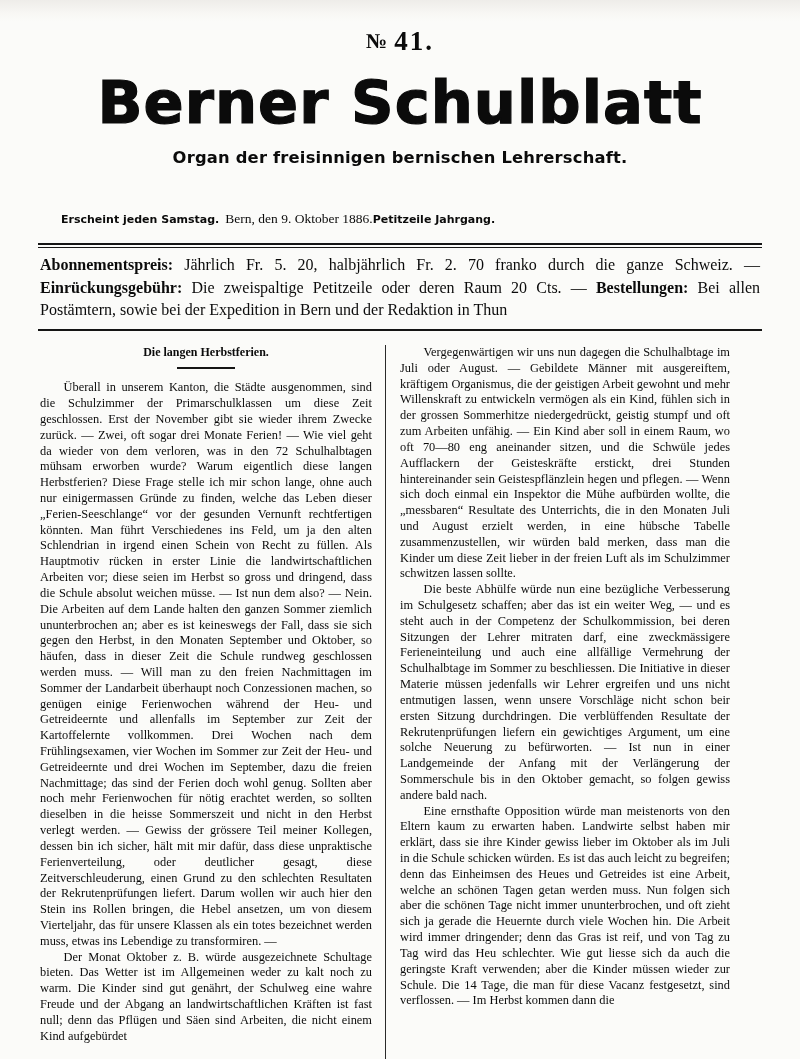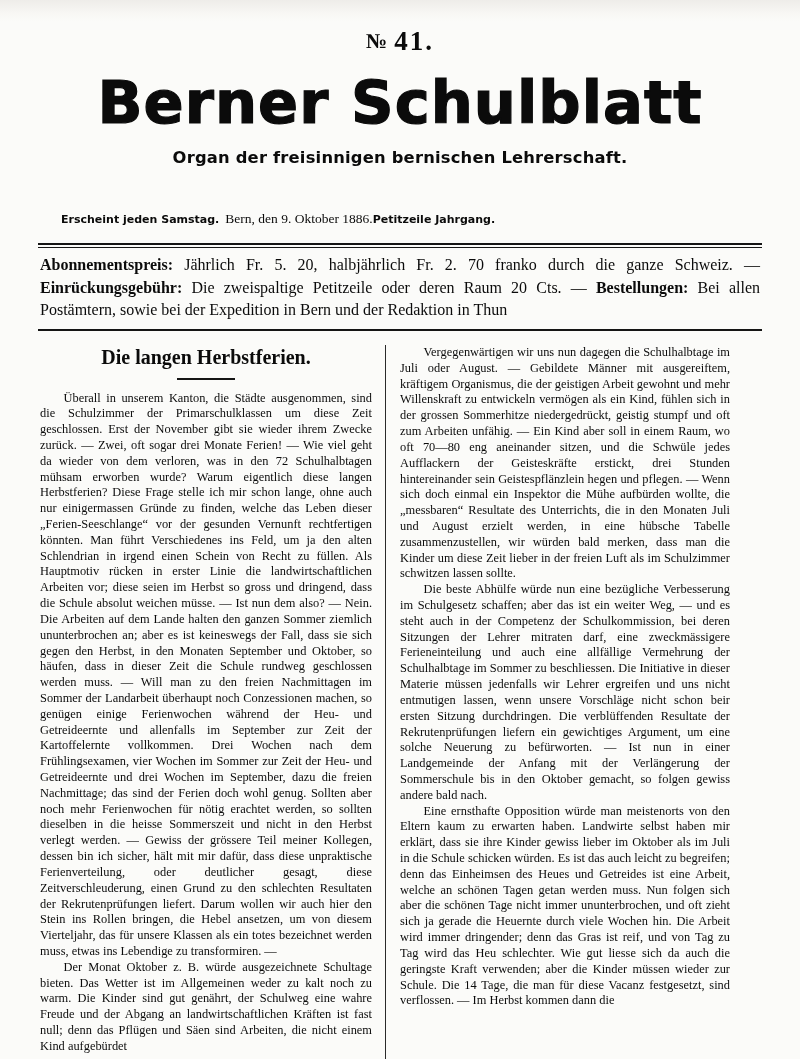--- a/index.html
+++ b/index.html
@@ -128,21 +128,21 @@
     text-align: justify;
     text-justify: inter-word;
     hyphens: manual;
   }
   .col.left  { padding-right: 13px; }
   .col.right { padding-left: 14px; border-left: 1.3px solid #2a2a2a; }
 
   .article-title {
     text-align: center;
     font-weight: bold;
-    font-size: 20px;
+    font-size: 12px;
     margin: 0 0 0 0;
     font-family: "Liberation Serif", serif;
   }
   .title-rule {
     width: 58px;
     margin: 7px auto 11px auto;
     border-top: 2.2px solid #151515;
   }
   p.body {
     margin: 0;

